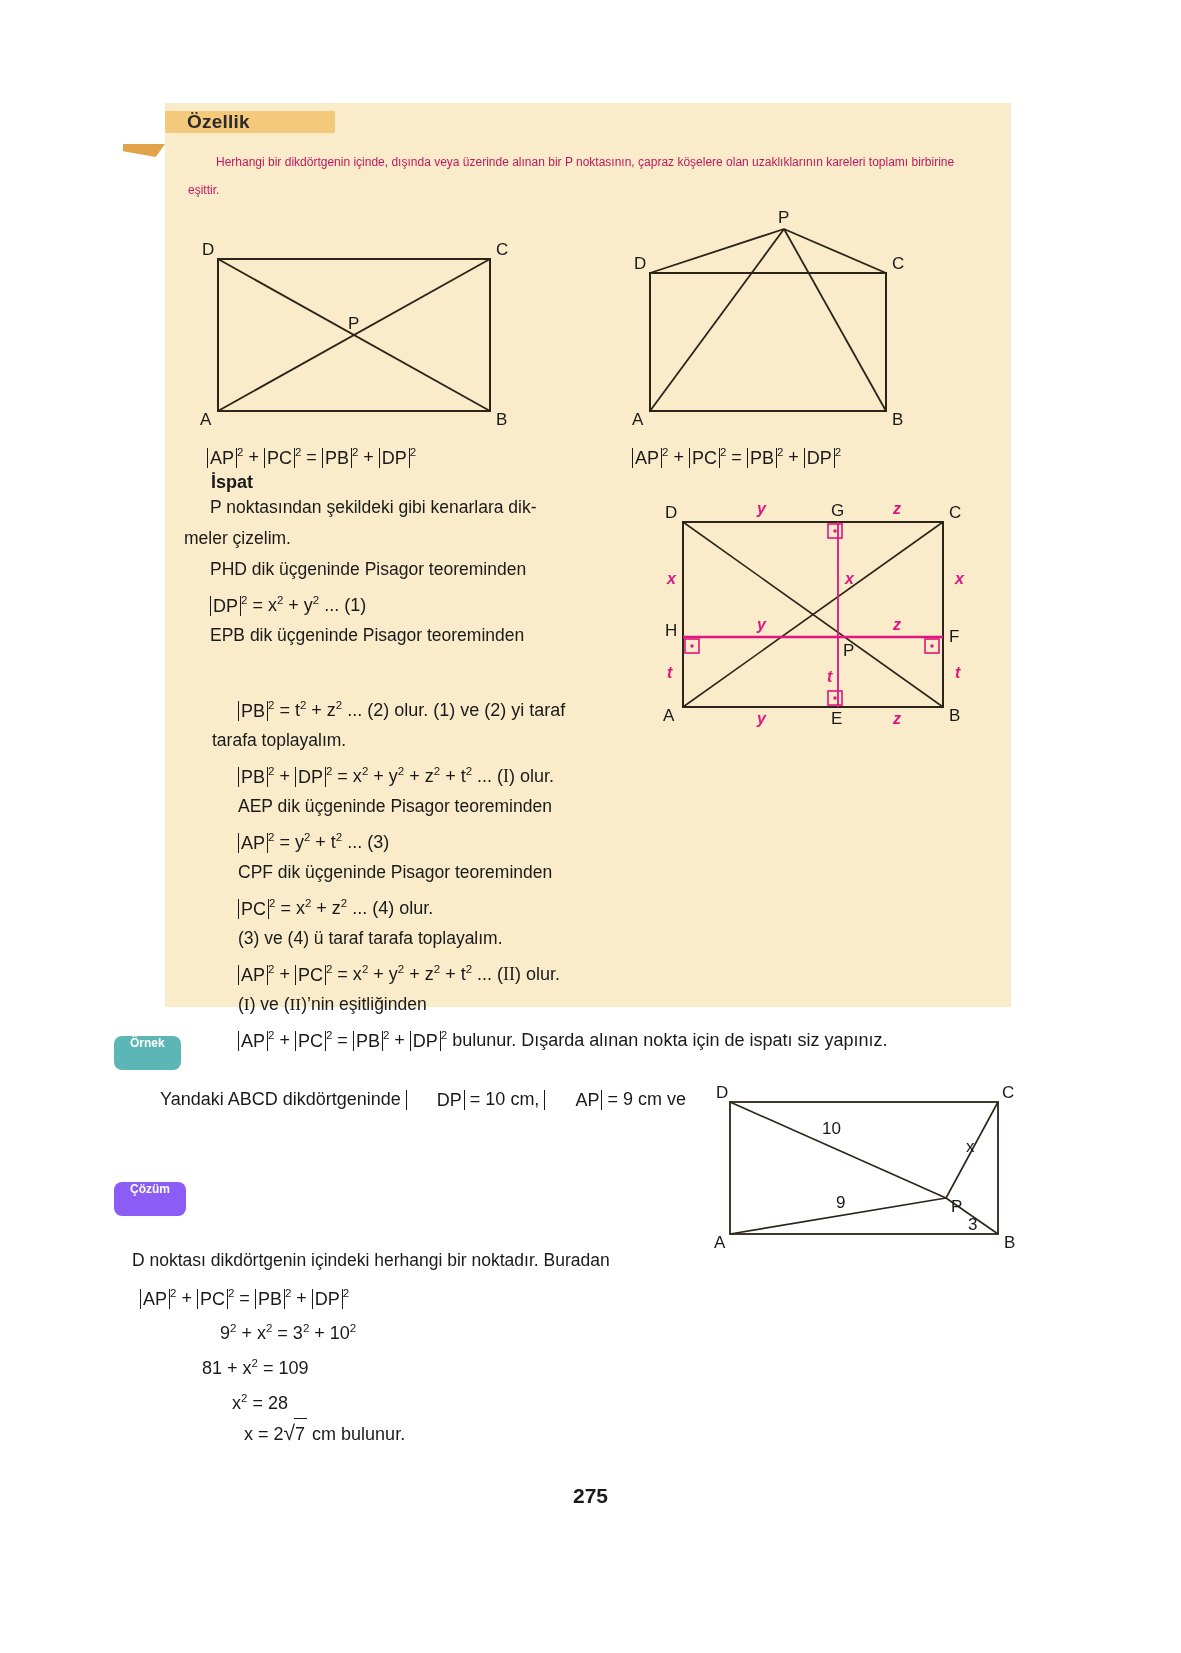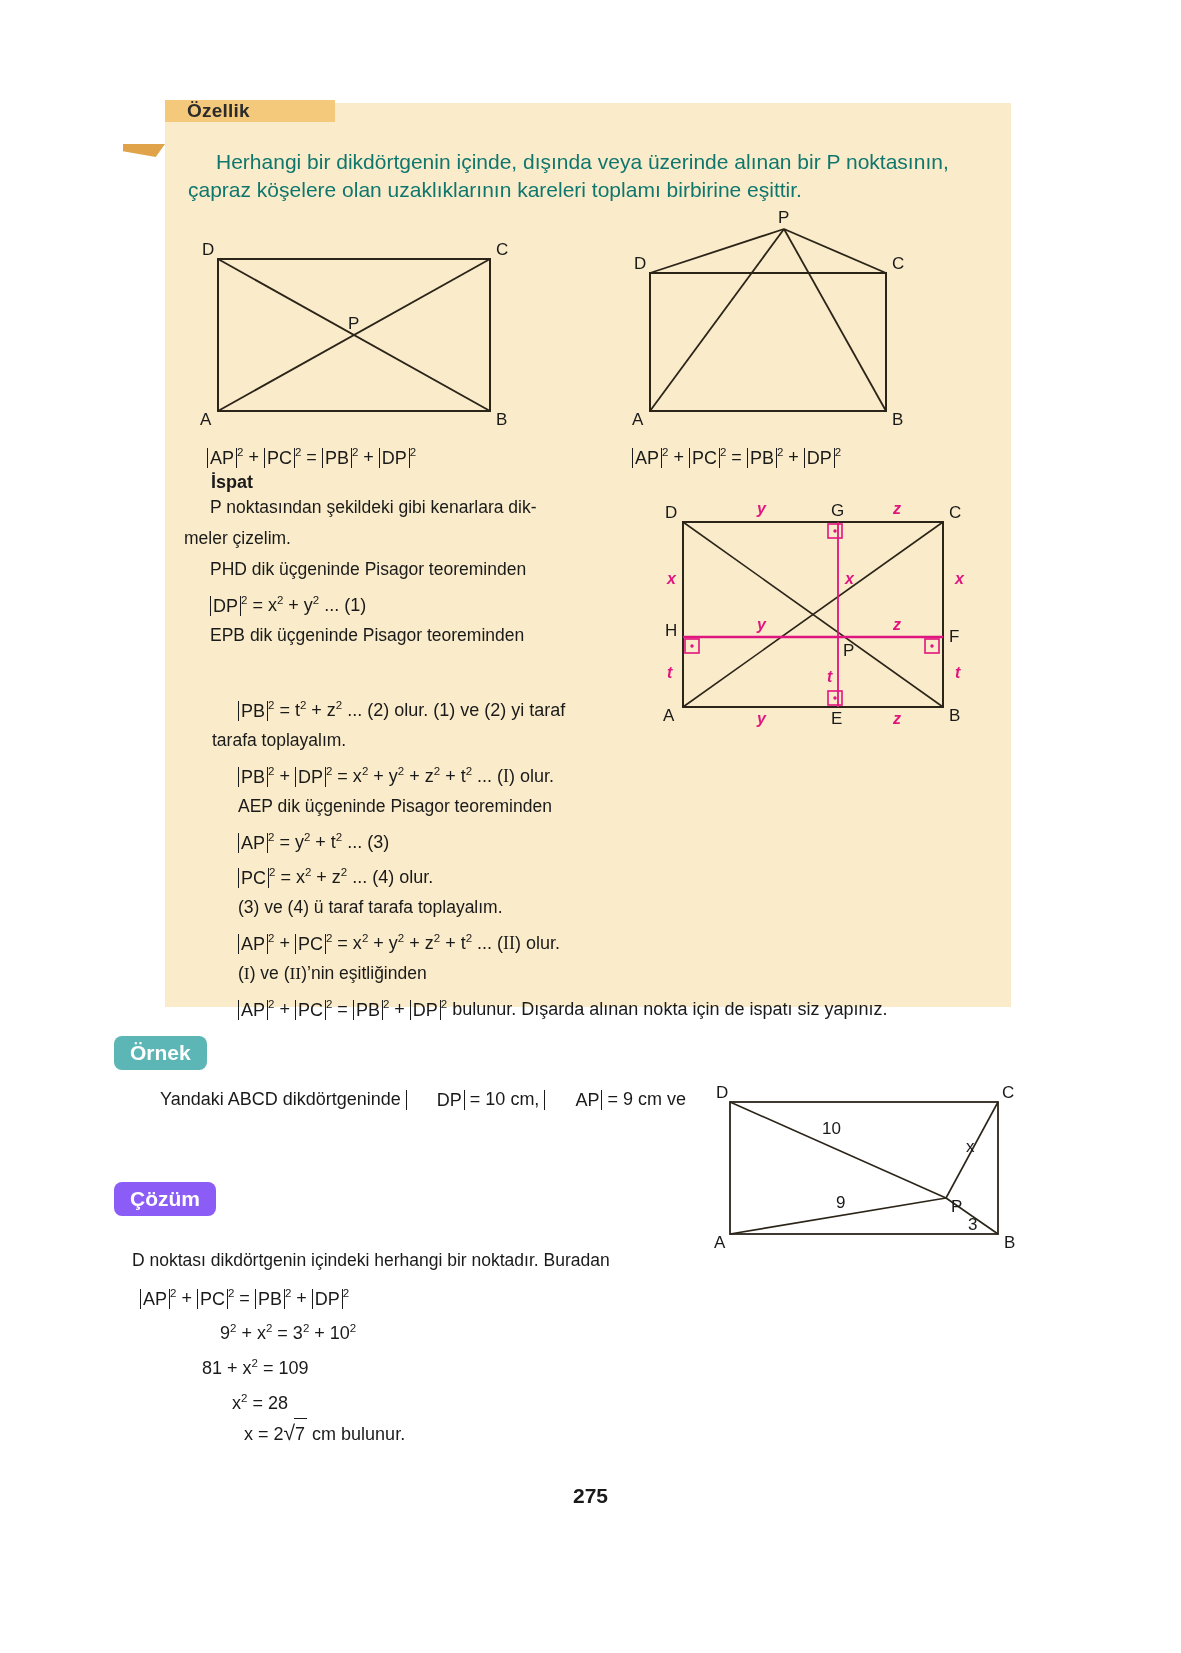--- a/index.html
+++ b/index.html
@@ -24,21 +24,21 @@
     width: 846px;
     height: 904px;
     background: #faecca;
   }
   .ribbon-wrap {
     position: absolute;
     left: 116px;
     top: 100px;
     height: 44px;
     display: flex;
-    align-items: flex-start;
+    align-items: center;
     z-index: 5;
   }
   .ribbon-notch {
     width: 49px;
     background: #efb85c;
     clip-path: polygon(0 0, 100% 0, 100% 100%, 0 100%, 26px 50%);
   }
   .ribbon-body {
     background: #f5c97c;
     padding: 0 18px 0 22px;
@@ -58,23 +58,23 @@
     top: 144px;
     width: 42px;
     height: 13px;
     background: #e0a349;
     clip-path: polygon(0 0, 100% 0, 78% 100%, 0 55%);
   }
 
   
   .para {
     position: absolute;
-    font-size: 21px;
+    font-size: 12px;
     line-height: 28px;
-    color: #0f766e;
+    color: #be185d;
   }
   .intro {
     left: 188px;
     top: 148px;
     width: 800px;
     text-indent: 28px;
     text-align: left;
   }
 
   .eq {
@@ -144,24 +144,23 @@
     font-style: italic;
     fill: #e0157f;
   }
 
   
   .badge {
     position: absolute;
     height: 34px;
     border-radius: 8px;
     display: flex;
-    align-items: center;
     justify-content: center;
     padding: 0 16px;
-    font-size: 21px;
+    font-size: 12px;
     font-weight: bold;
     color: #ffffff;
   }
   .badge-ornek { left: 114px; top: 1036px; background: #5bb6b5; }
   .badge-cozum { left: 114px; top: 1182px; background: #8b5cf6; }
 
   .ornek-text {
     position: absolute;
     left: 132px;
     top: 1084px;
@@ -321,20 +320,21 @@
     <span class="bar">PB</span><sup>2</sup> = t<sup>2</sup> + z<sup>2</sup> ... (2) olur. (1) ve (2) yi taraf
   </div>
   <div>tarafa toplayalım.</div>
   <div class="eqline eq">
     <span class="bar">PB</span><sup>2</sup> + <span class="bar">DP</span><sup>2</sup> = x<sup>2</sup> + y<sup>2</sup> + z<sup>2</sup> + t<sup>2</sup> ... (<span class="rom">I</span>) olur.
   </div>
   <div class="ind">AEP dik üçgeninde Pisagor teoreminden</div>
   <div class="eqline eq">
     <span class="bar">AP</span><sup>2</sup> = y<sup>2</sup> + t<sup>2</sup> ... (3)
   </div>
+  <div class="ind">CPF dik üçgeninde Pisagor teoreminden</div>
   <div class="eqline eq">
     <span class="bar">PC</span><sup>2</sup> = x<sup>2</sup> + z<sup>2</sup> ... (4) olur.
   </div>
   <div class="eqline">(3) ve (4) ü taraf tarafa toplayalım.</div>
   <div class="eqline eq">
     <span class="bar">AP</span><sup>2</sup> + <span class="bar">PC</span><sup>2</sup> = x<sup>2</sup> + y<sup>2</sup> + z<sup>2</sup> + t<sup>2</sup> ... (<span class="rom">II</span>) olur.
   </div>
   <div class="eqline">
     (<span class="rom">I</span>) ve (<span class="rom">II</span>)’nin eşitliğinden
   </div>

